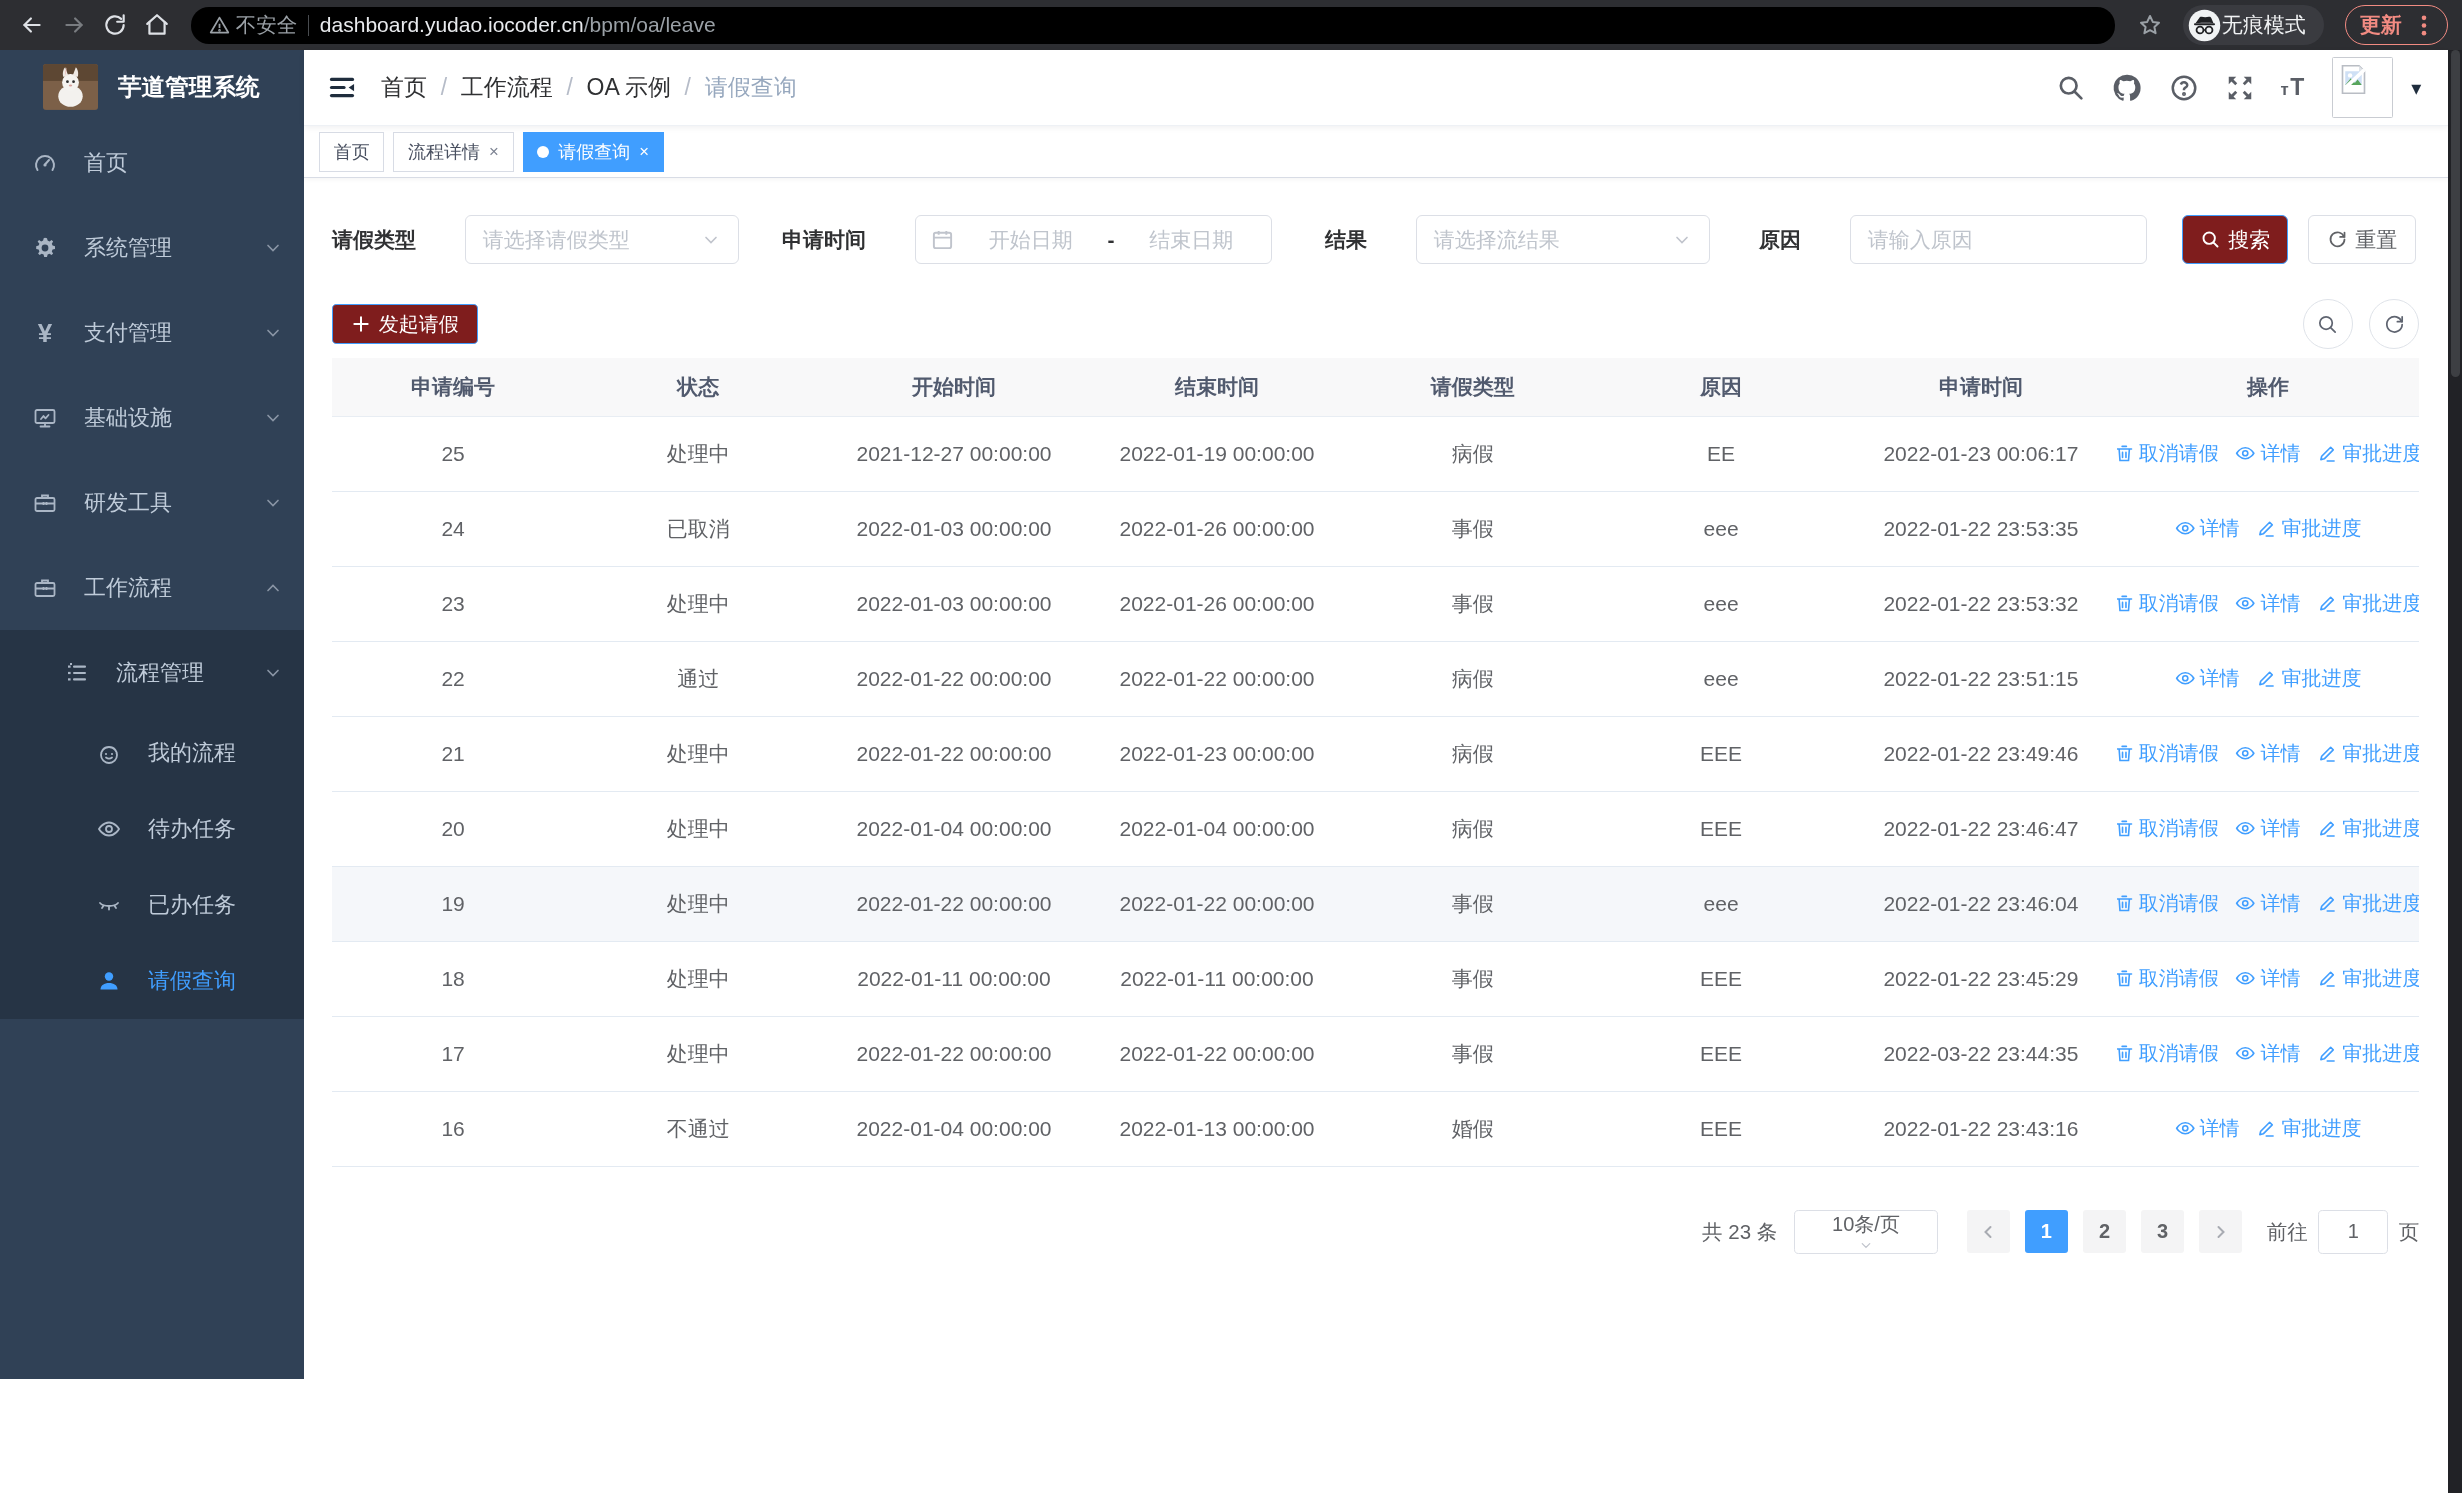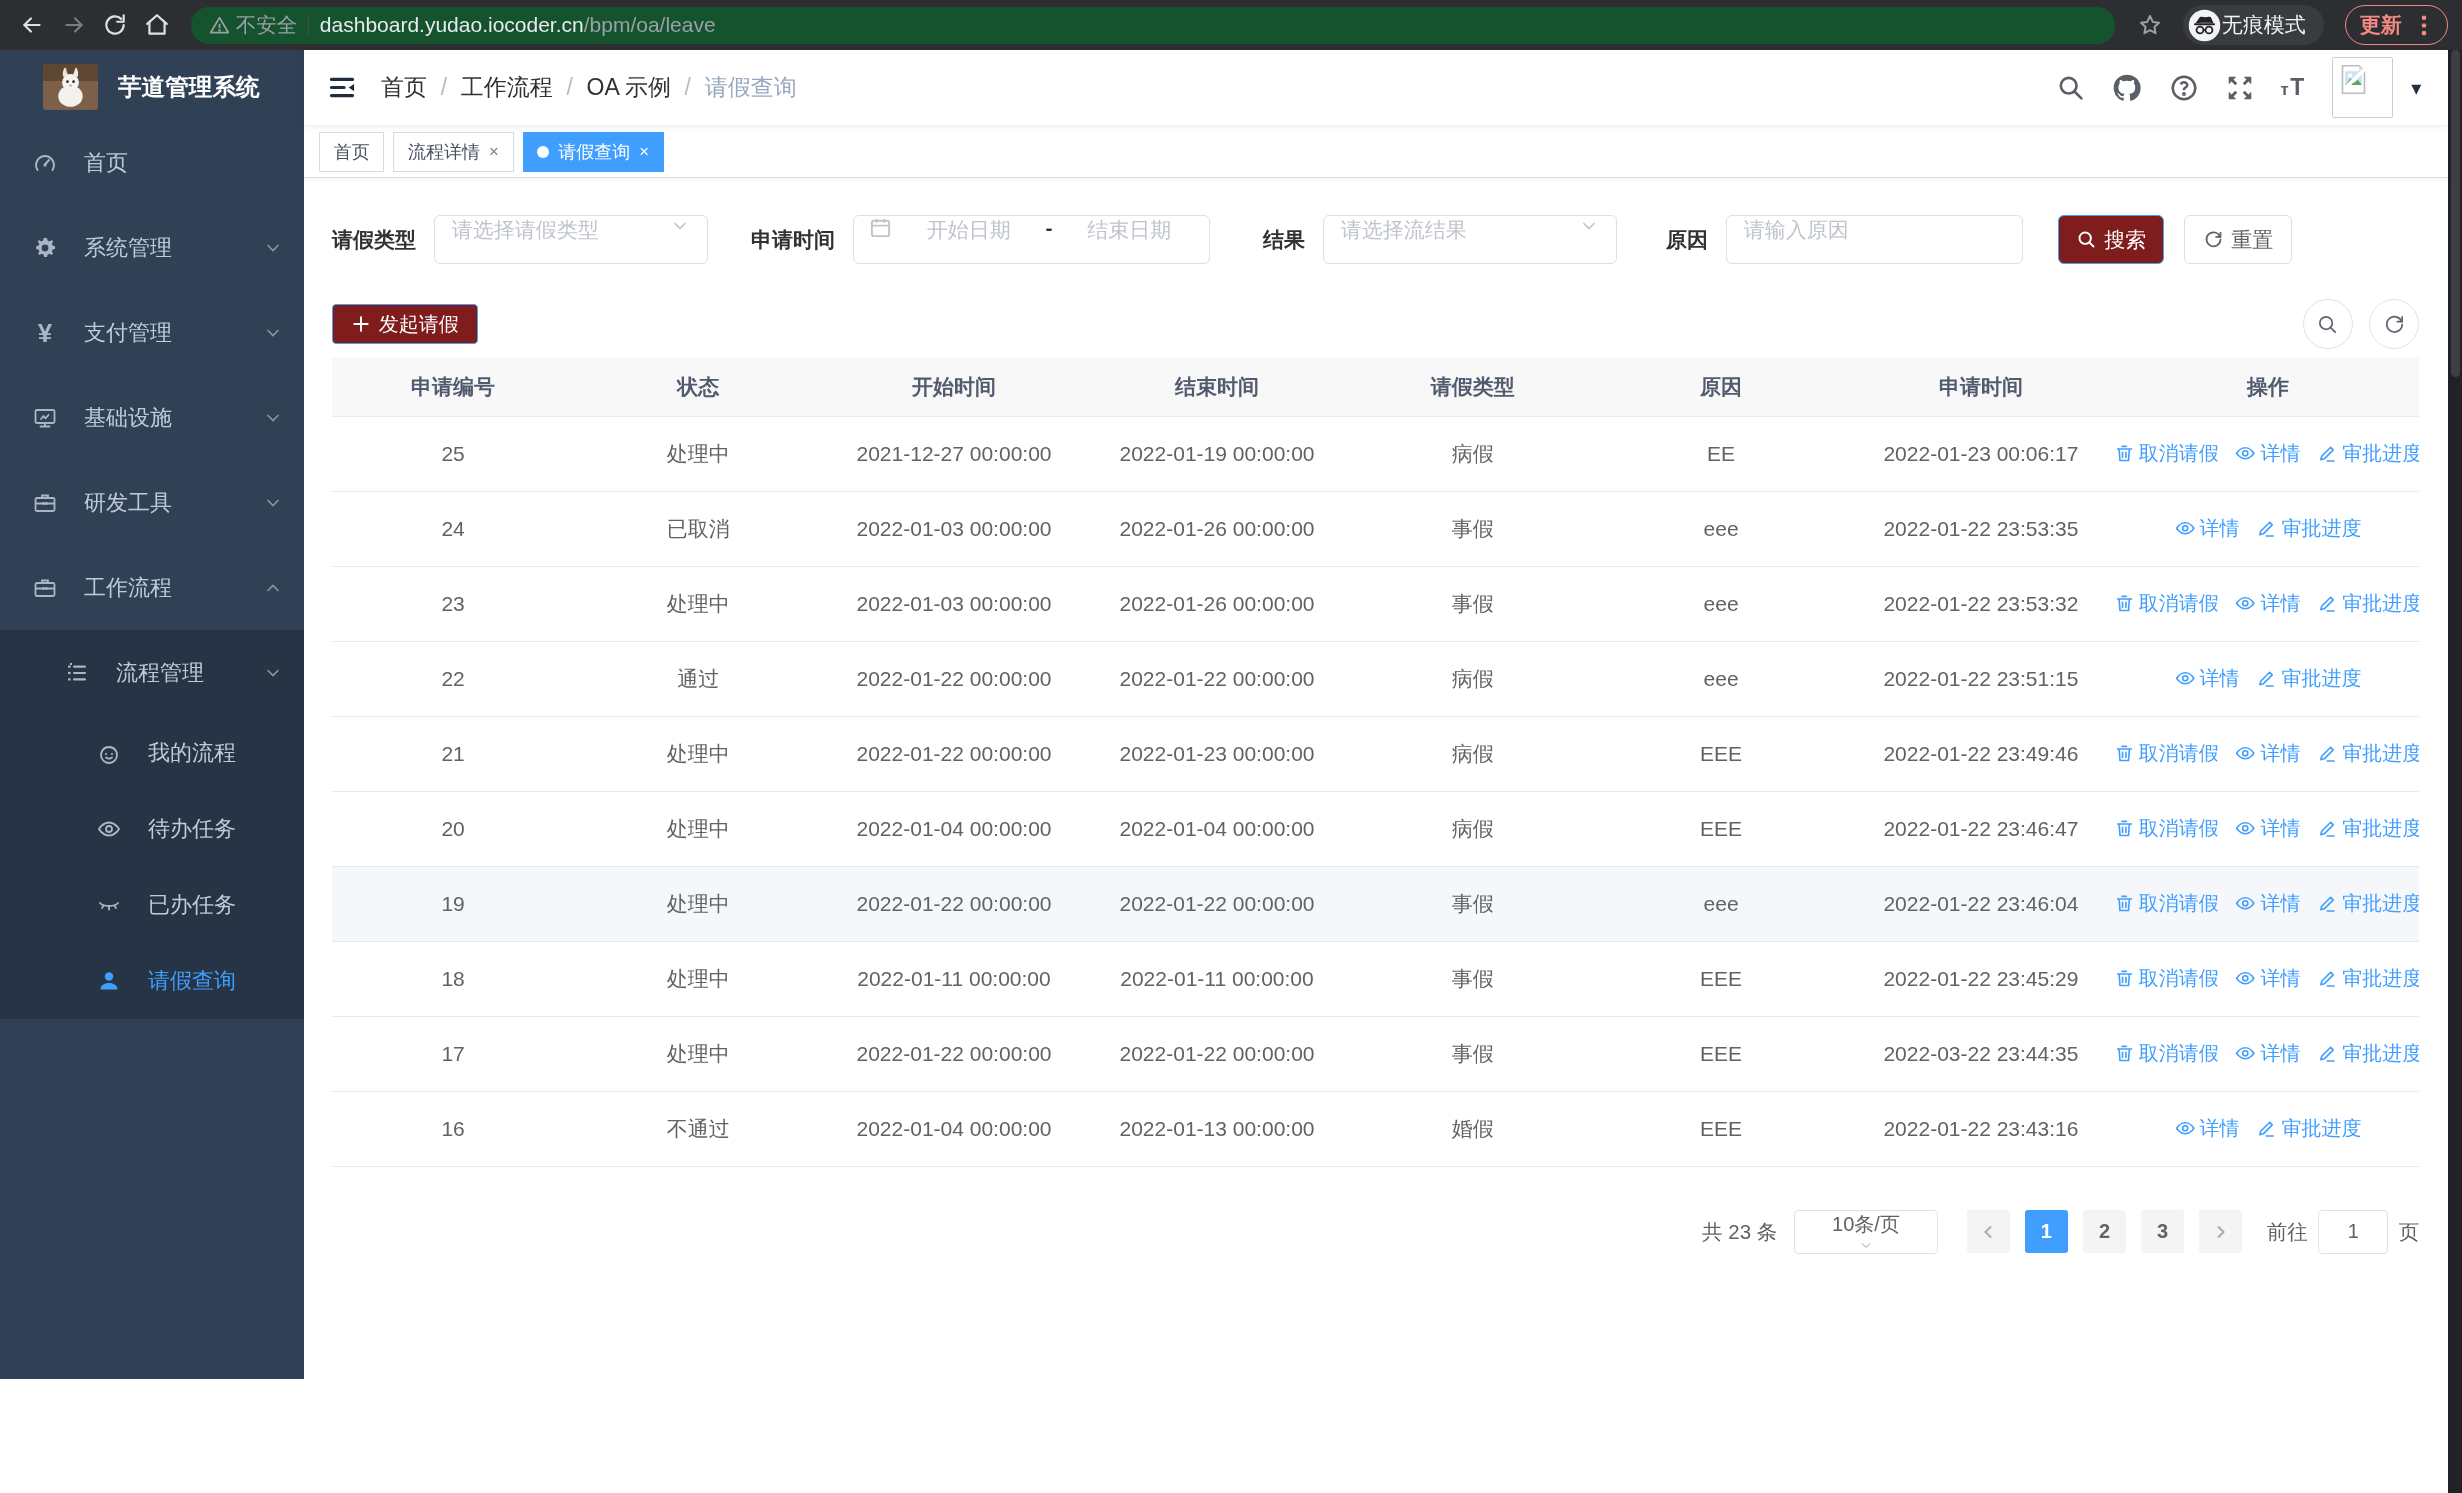--- a/index.html
+++ b/index.html
@@ -3,21 +3,21 @@
 <meta charset="utf-8">
 <style>
   * { margin:0; padding:0; box-sizing:border-box; }
   html,body { width:2462px; height:1494px; overflow:hidden; font-family:"Liberation Sans","DejaVu Sans",sans-serif; background:#fff; }
   svg { display:block; }
 
   
   .browser-bar { height:50px; background:#2d2e32; display:flex; align-items:center; padding:0 13.7px; gap:4.6px; }
   .nav-btn { width:37px; height:37px; display:flex; align-items:center; justify-content:center; color:#dee1e6; border-radius:50%; flex:none; }
   .nav-btn.dim { color:#797c80; }
-  .url-pill { flex:1; height:37px; margin:0 10.6px; background:#14532d; border-radius:18px; display:flex; align-items:center; padding:0 18px; gap:0; min-width:0; }
+  .url-pill { flex:1; height:37px; margin:0 10.6px; background:#000000; border-radius:18px; display:flex; align-items:center; padding:0 18px; gap:0; min-width:0; }
   .warn-wrap { display:flex; align-items:center; gap:6px; color:#9aa0a6; font-size:20.5px; }
   .url-divider { width:1.5px; height:21px; background:#494c50; margin:0 10.6px; }
   .url-text { font-size:21px; color:#e8eaed; white-space:nowrap; }
   .url-text .path { color:#9aa0a6; }
   .star-btn { color:#9aa0a6; margin:0 7.6px; }
   .incog-pill { height:40px; background:#3a3b40; border-radius:20px; display:flex; align-items:center; gap:1px; padding:0 18px 0 4.6px; margin:0 9px; }
   .incog-label { color:#f1f3f4; font-size:21px; white-space:nowrap; }
   .update-pill { height:40px; border:1.5px solid #f28b82; border-radius:20px; display:flex; align-items:center; gap:12px; padding:0 13.7px; margin-left:7.6px; }
   .update-label { color:#f28b82; font-size:21px; font-weight:700; white-space:nowrap; }
 
@@ -64,21 +64,21 @@
   .tag .tag-close { font-size:16.7px; color:#7d8392; }
   .tag.active { background:#409EFF; border-color:#409EFF; color:#fff; }
   .tag.active .dot { display:block; }
   .tag.active .tag-close { color:#fff; }
 
   
   .main { flex:1; padding:37px 29px 0 28px; background:#fff; min-width:0; }
 
   .filter-row { display:flex; align-items:center; }
   .f-label { font-size:21px; font-weight:700; color:#303133; margin-right:18px; white-space:nowrap; }
-  .f-ctl { height:49px; border:1.5px solid #dcdfe6; border-radius:6px; background:#fff; display:flex; align-items:flex-start; color:#bfc4cc; font-size:21px; }
+  .f-ctl { height:49px; border:1.5px solid #dcdfe6; border-radius:6px; background:#fff; display:flex; align-items:center; color:#bfc4cc; font-size:21px;margin-left:31px; }
   .sel { justify-content:space-between; padding:0 16.7px; }
   .sel .chev-d { color:#c0c4cc; }
   .sel-type { width:274px; margin-right:43px; }
   .sel-result { width:294px; margin-right:49px; }
   .date-range { width:357px; padding:0 15px; gap:12px; margin-right:53px; }
   .date-range .d-sep { color:#303133; font-weight:700; flex:none; }
   .date-range span.ph { flex:1; text-align:center; white-space:nowrap; }
   .inp-reason { width:297px; padding:0 16.7px; margin-right:35px; }
   .btn { height:49px; border-radius:6px; display:flex; align-items:center; justify-content:center; gap:7.6px; font-size:21px; cursor:pointer; white-space:nowrap; }
   .btn-primary { background:#7f1d1d; color:#fff; border:1.5px solid #409EFF; }

